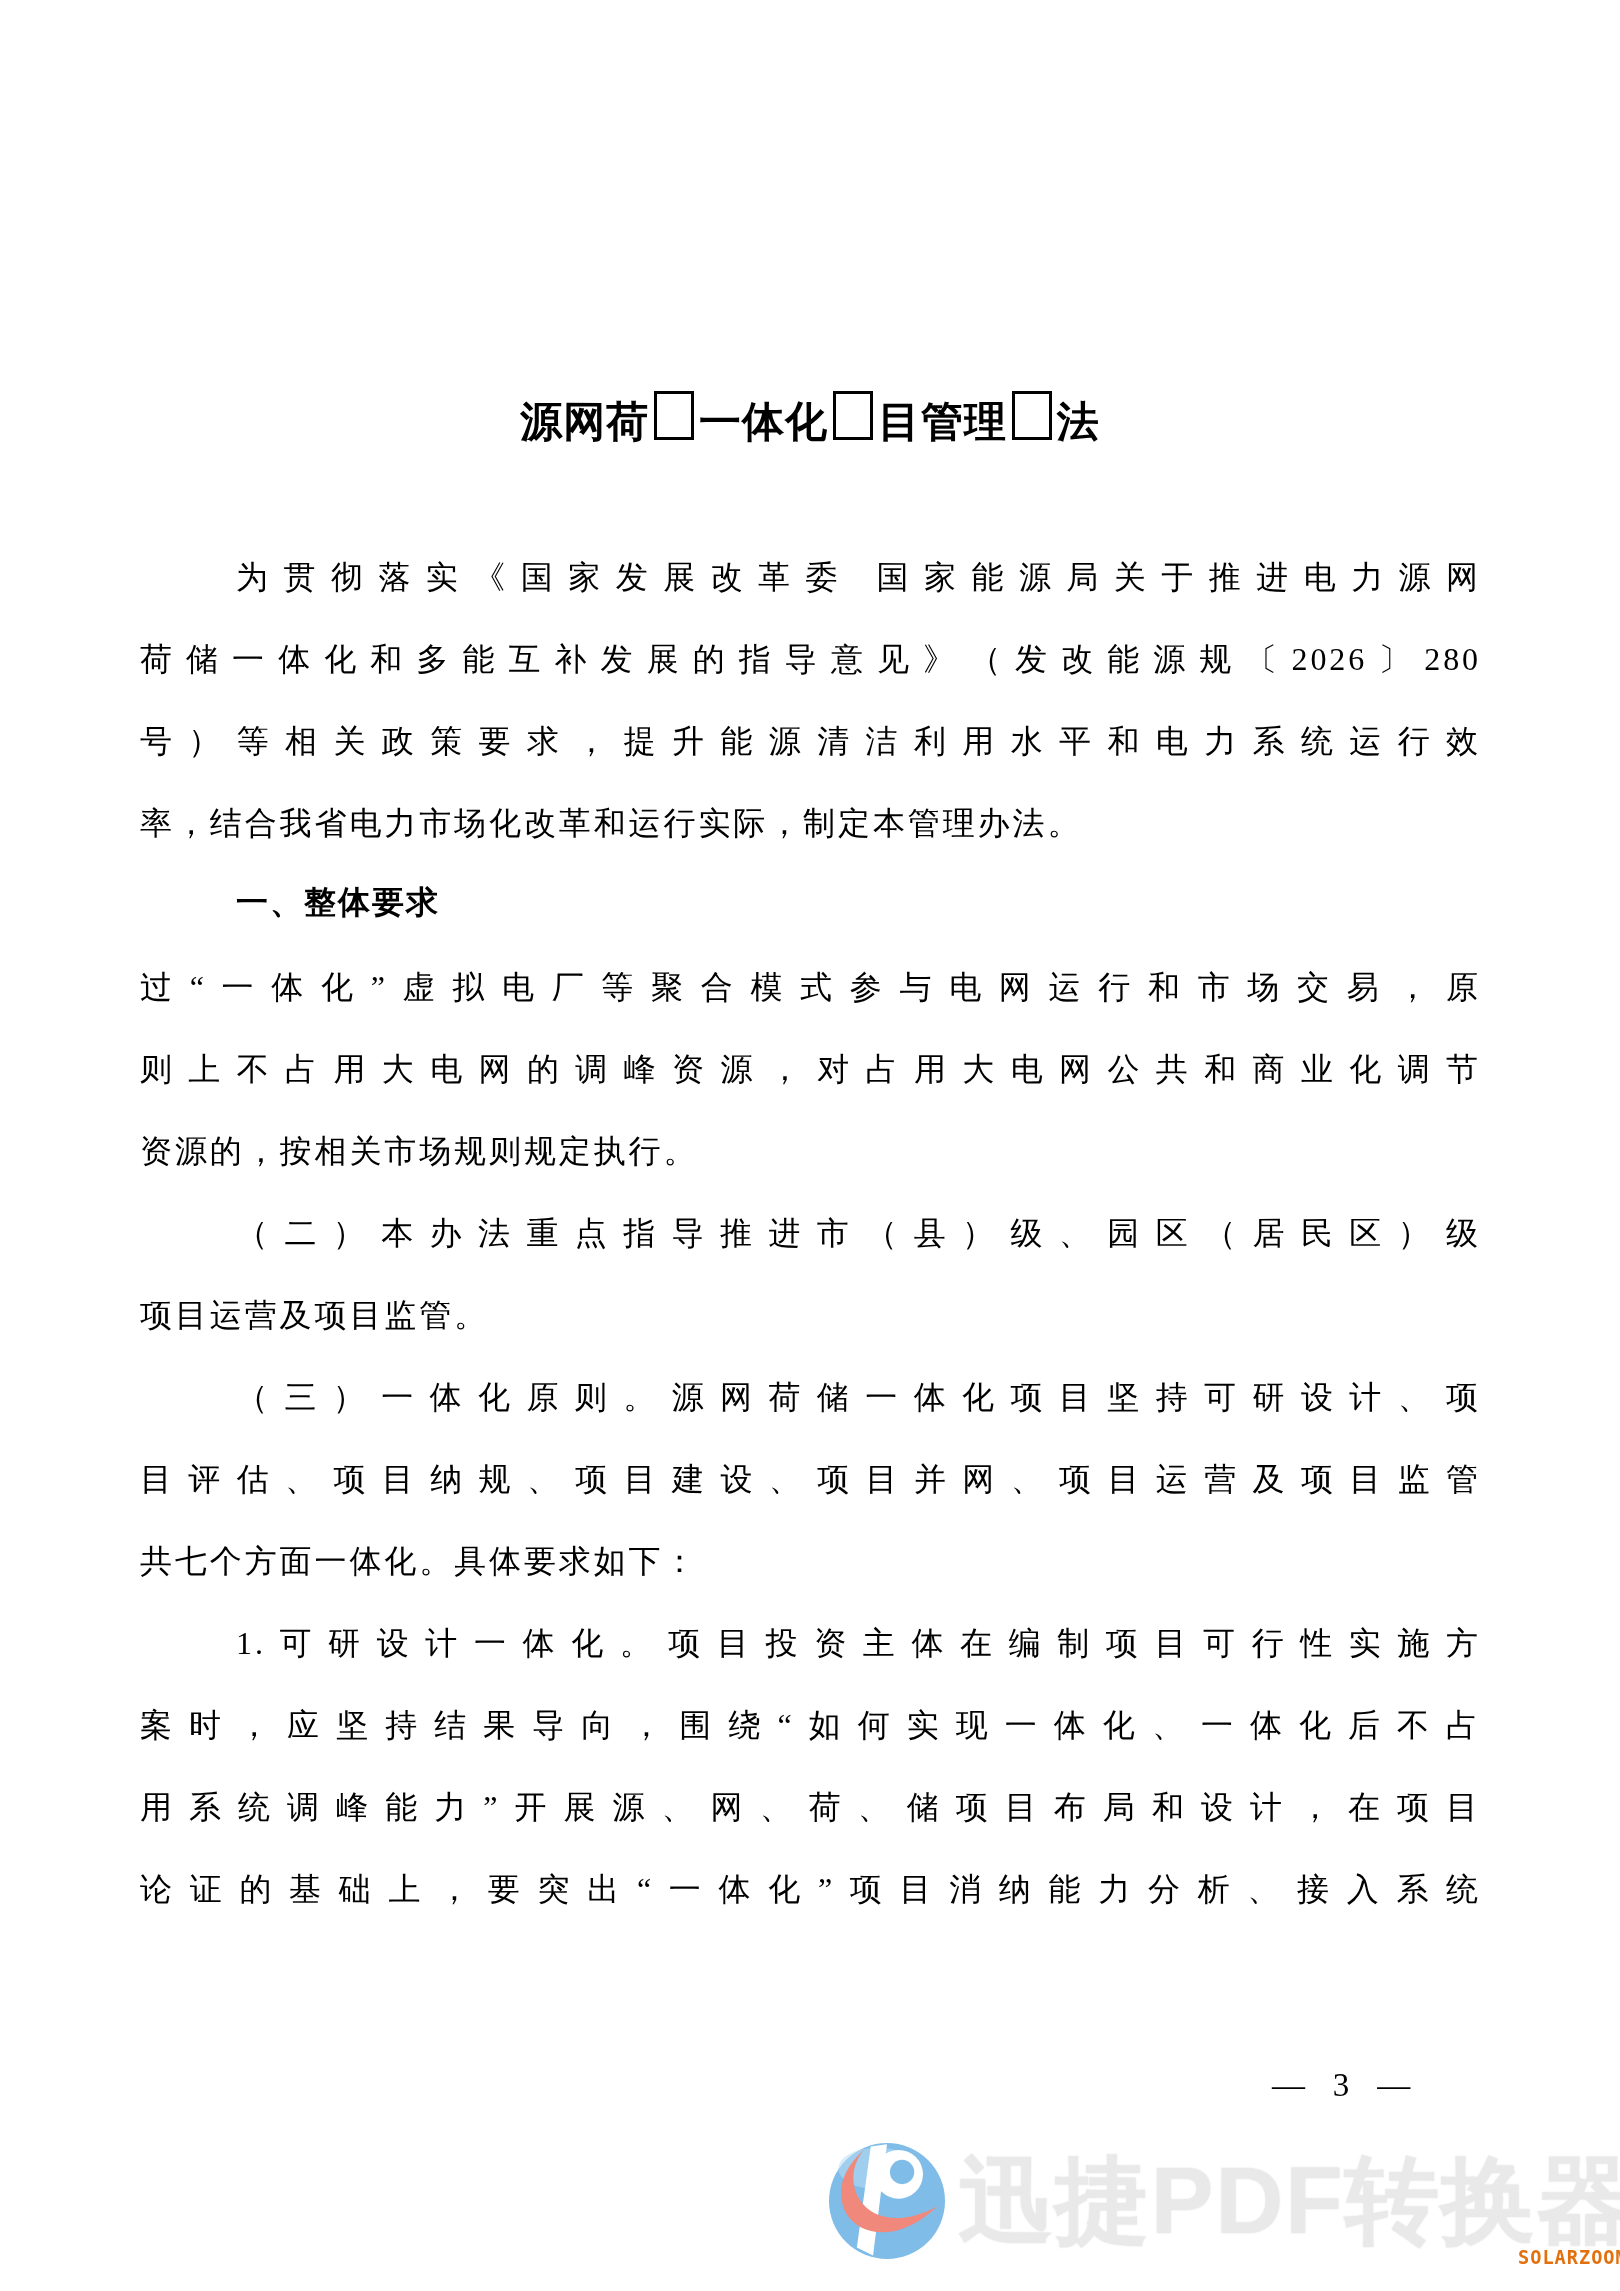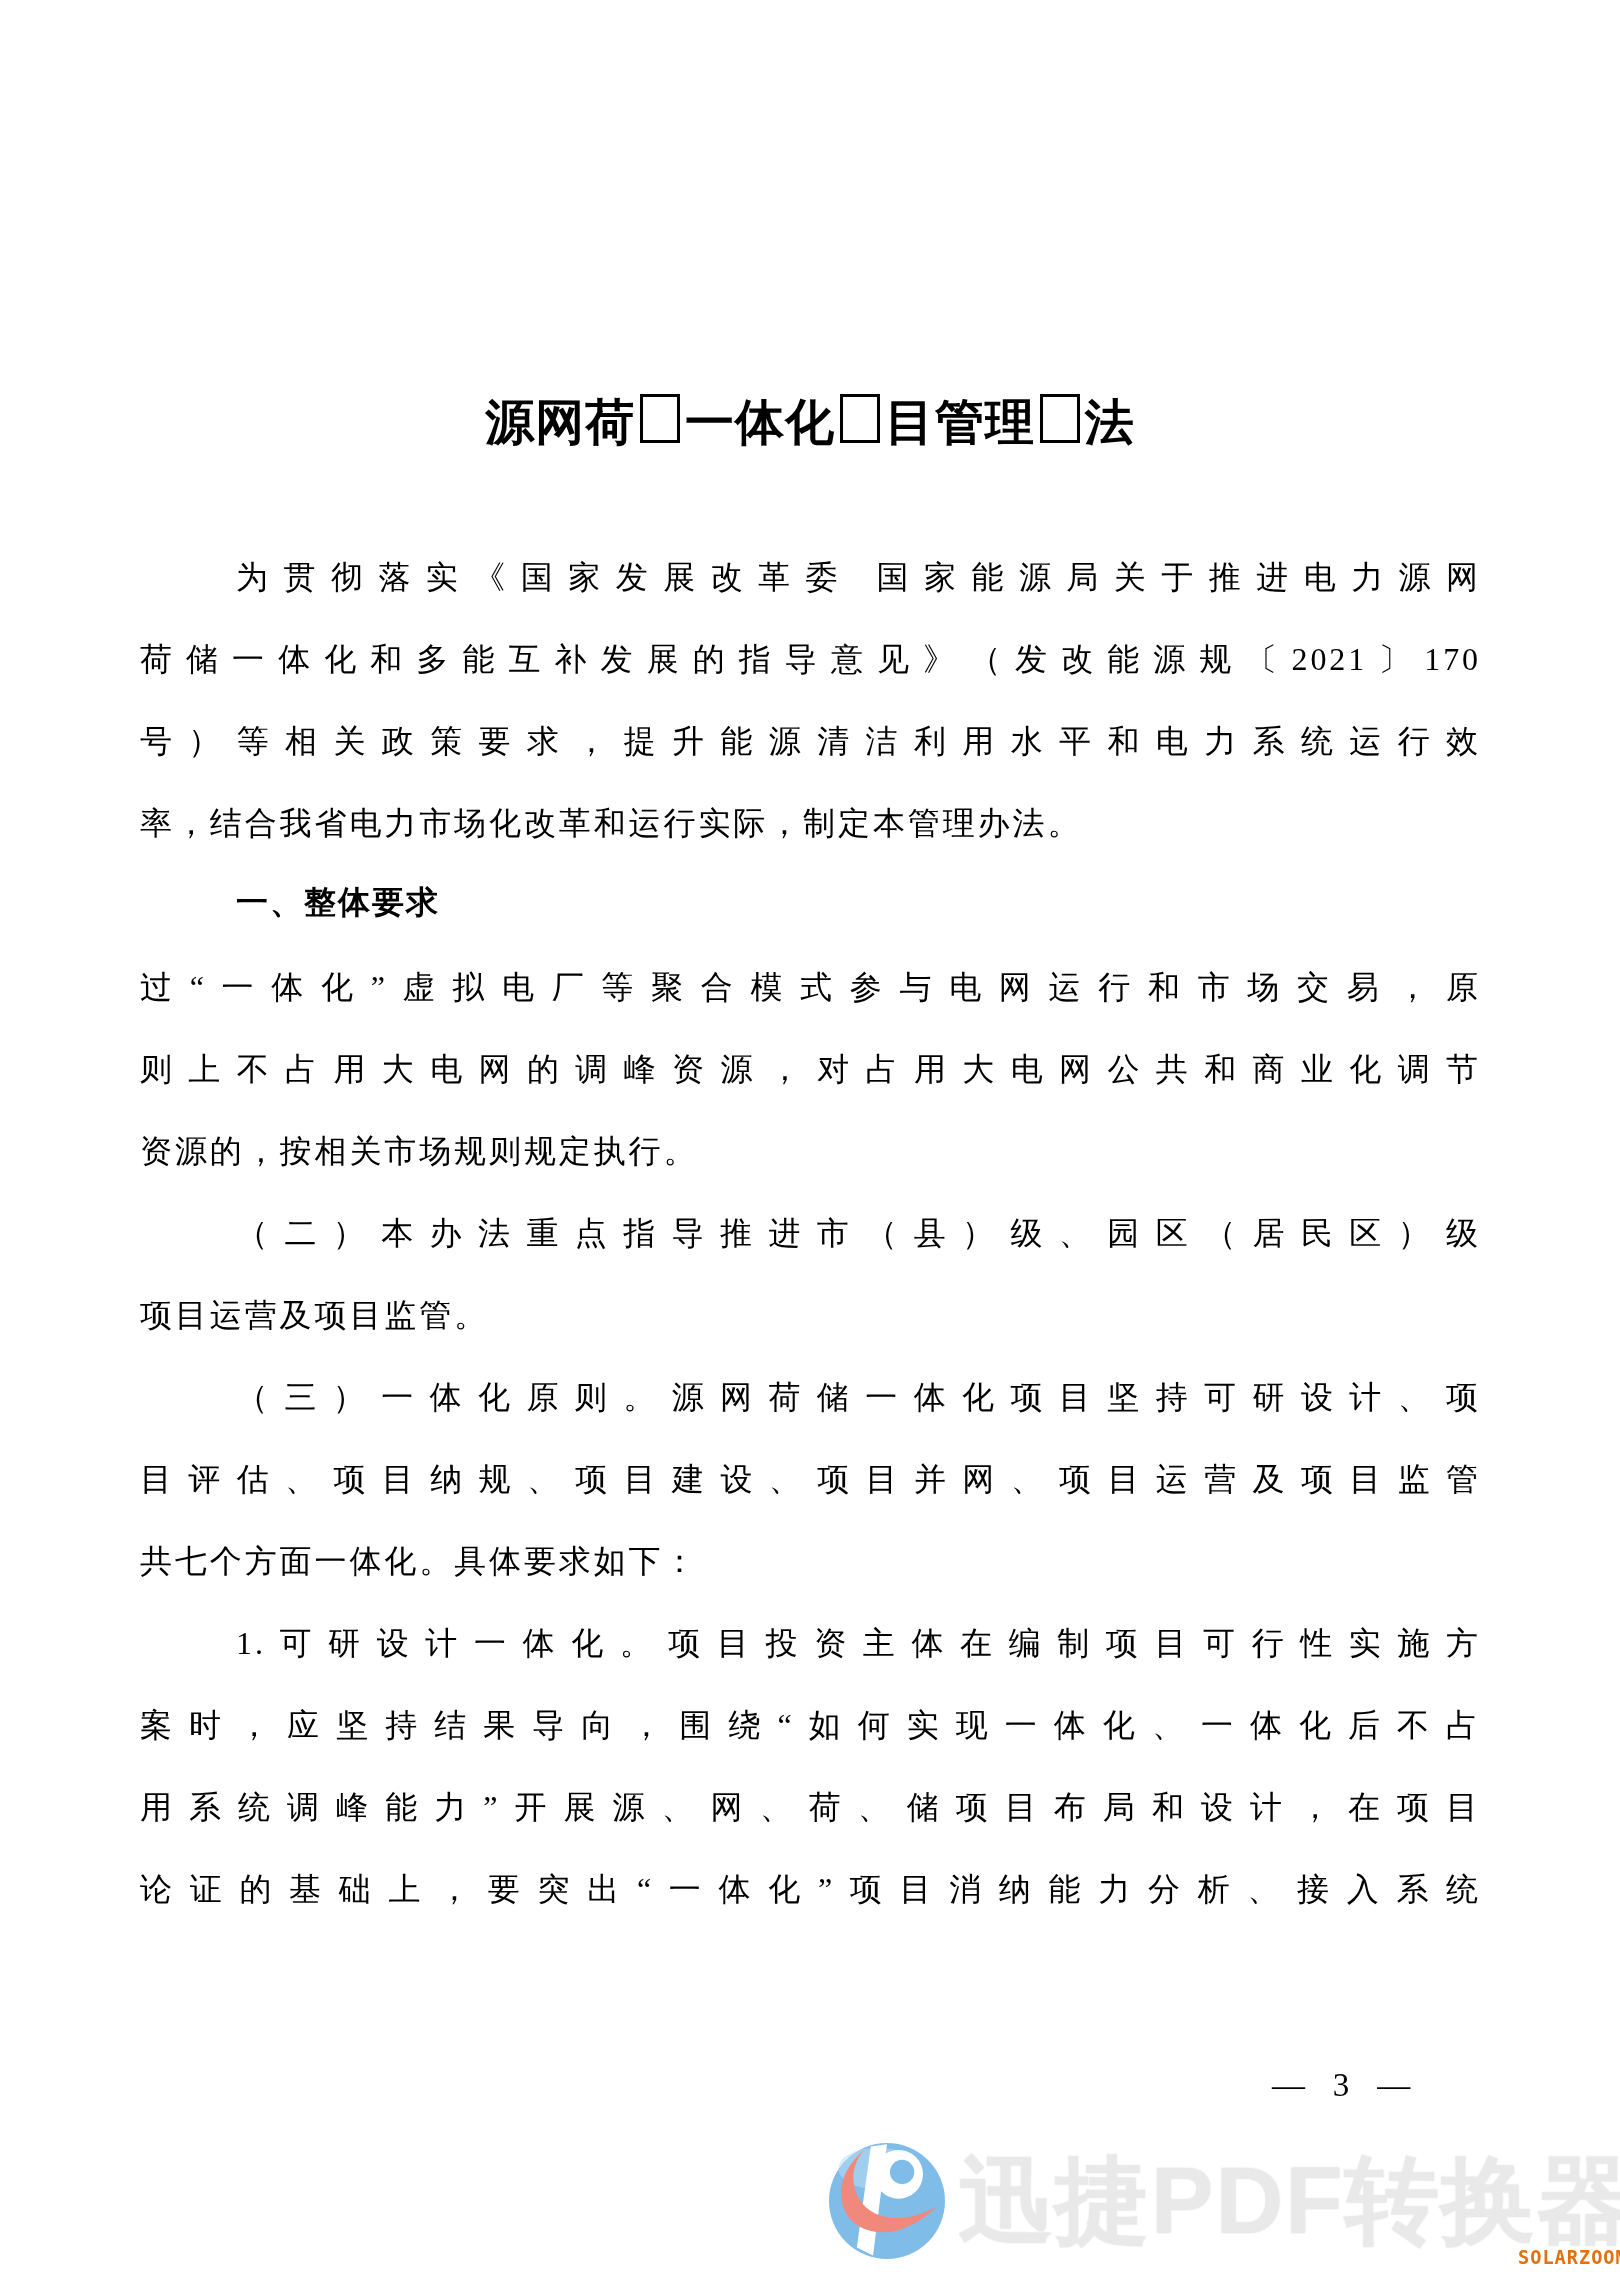--- a/index.html
+++ b/index.html
@@ -13,21 +13,21 @@
     overflow: hidden;
   }
   .doc-title {
     position: absolute;
     top: 378px;
     left: 0;
     width: 100%;
     text-align: center;
     font-family: "Liberation Sans", "DejaVu Sans", sans-serif;
     font-weight: bold;
-    font-size: 49px;
+    font-size: 42px;
     line-height: 88px;
     letter-spacing: 1px;
     white-space: nowrap;
   }
   
   .notdef {
     display: inline-block;
     box-sizing: border-box;
     width: 40px;
     height: 49px;
@@ -101,21 +101,21 @@
 </style>
 </head>
 <body>
 
 <div class="page">
 
   <div class="doc-title">源网荷<span class="notdef"></span>一体化<span class="notdef"></span>目管理<span class="notdef"></span>法</div>
 
   <div class="doc-body">
     <div class="line indent fill">为贯彻落实《国家发展改革委 国家能源局关于推进电力源网</div>
-    <div class="line fill">荷储一体化和多能互补发展的指导意见》（发改能源规〔2021〕170</div>
+    <div class="line fill">荷储一体化和多能互补发展的指导意见》（发改能源规〔2026〕280</div>
     <div class="line fill">号）等相关政策要求，提升能源清洁利用水平和电力系统运行效</div>
     <div class="line">率，结合我省电力市场化改革和运行实际，制定本管理办法。</div>
     <div class="line heading indent">一、整体要求</div>
     <div class="line fill">过“一体化”虚拟电厂等聚合模式参与电网运行和市场交易，原</div>
     <div class="line fill">则上不占用大电网的调峰资源，对占用大电网公共和商业化调节</div>
     <div class="line">资源的，按相关市场规则规定执行。</div>
     <div class="line indent fill">（二）本办法重点指导推进市（县）级、园区（居民区）级</div>
     <div class="line">项目运营及项目监管。</div>
     <div class="line indent fill">（三）一体化原则。源网荷储一体化项目坚持可研设计、项</div>
     <div class="line fill">目评估、项目纳规、项目建设、项目并网、项目运营及项目监管</div>

